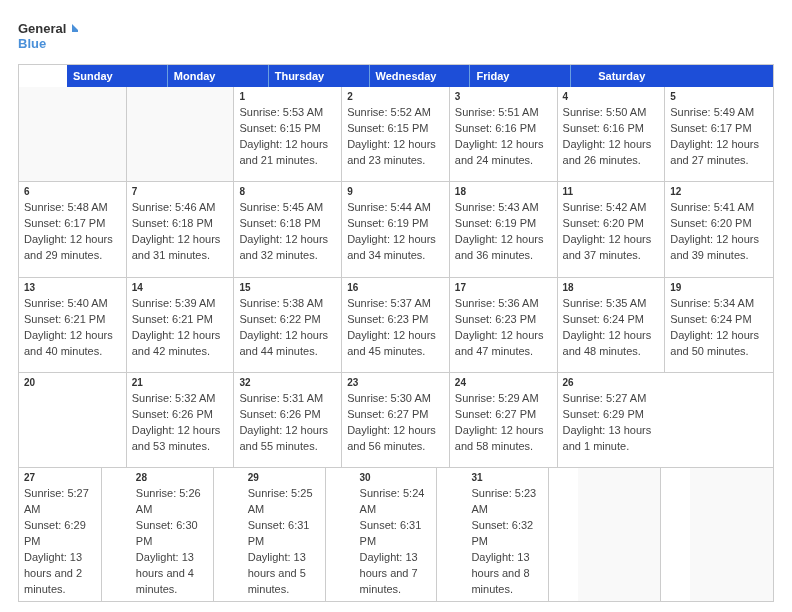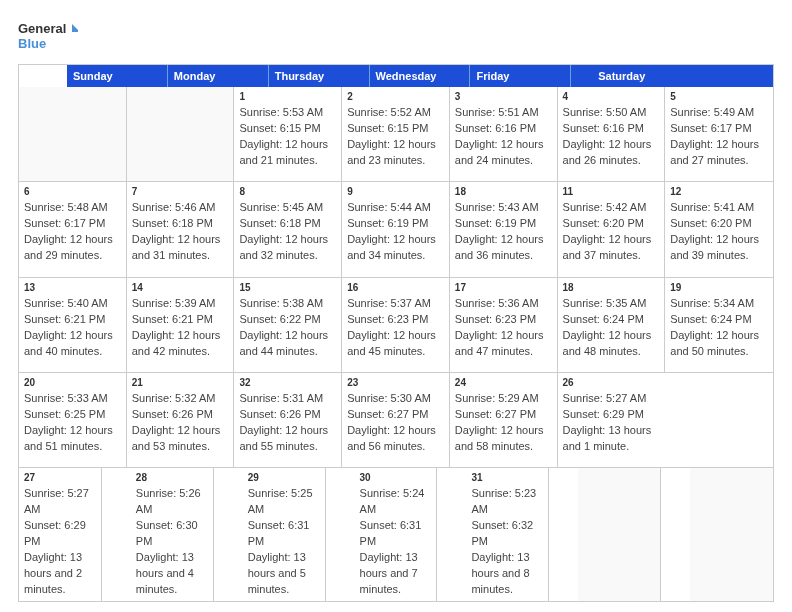--- a/index.html
+++ b/index.html
@@ -146,21 +146,21 @@
         <div class="cal-row">
           <div class="cal-cell"><span class="day-num">13</span><span class="cell-text">Sunrise: 5:40 AM<br>Sunset: 6:21 PM<br>Daylight: 12 hours and 40 minutes.</span></div>
           <div class="cal-cell"><span class="day-num">14</span><span class="cell-text">Sunrise: 5:39 AM<br>Sunset: 6:21 PM<br>Daylight: 12 hours and 42 minutes.</span></div>
           <div class="cal-cell"><span class="day-num">15</span><span class="cell-text">Sunrise: 5:38 AM<br>Sunset: 6:22 PM<br>Daylight: 12 hours and 44 minutes.</span></div>
           <div class="cal-cell"><span class="day-num">16</span><span class="cell-text">Sunrise: 5:37 AM<br>Sunset: 6:23 PM<br>Daylight: 12 hours and 45 minutes.</span></div>
           <div class="cal-cell"><span class="day-num">17</span><span class="cell-text">Sunrise: 5:36 AM<br>Sunset: 6:23 PM<br>Daylight: 12 hours and 47 minutes.</span></div>
           <div class="cal-cell"><span class="day-num">18</span><span class="cell-text">Sunrise: 5:35 AM<br>Sunset: 6:24 PM<br>Daylight: 12 hours and 48 minutes.</span></div>
           <div class="cal-cell"><span class="day-num">19</span><span class="cell-text">Sunrise: 5:34 AM<br>Sunset: 6:24 PM<br>Daylight: 12 hours and 50 minutes.</span></div>
         </div>
         <div class="cal-row">
-          <div class="cal-cell"><span class="day-num">20</span><span class="cell-text">Sunrise: 5:33 AM<br>Sunset: 6:25 PM<br>Daylight: 12 hours and 51 minutes.</span></div>
+          <div class="cal-cell"><span class="day-num">20</span></div>
           <div class="cal-cell"><span class="day-num">21</span><span class="cell-text">Sunrise: 5:32 AM<br>Sunset: 6:26 PM<br>Daylight: 12 hours and 53 minutes.</span></div>
           <div class="cal-cell"><span class="day-num">32</span><span class="cell-text">Sunrise: 5:31 AM<br>Sunset: 6:26 PM<br>Daylight: 12 hours and 55 minutes.</span></div>
           <div class="cal-cell"><span class="day-num">23</span><span class="cell-text">Sunrise: 5:30 AM<br>Sunset: 6:27 PM<br>Daylight: 12 hours and 56 minutes.</span></div>
           <div class="cal-cell"><span class="day-num">24</span><span class="cell-text">Sunrise: 5:29 AM<br>Sunset: 6:27 PM<br>Daylight: 12 hours and 58 minutes.</span></div>
           <div class="cal-cell"><span class="day-num">26</span><span class="cell-text">Sunrise: 5:27 AM<br>Sunset: 6:29 PM<br>Daylight: 13 hours and 1 minute.</span></div>
         </div>
         <div class="cal-row">
           <div class="cal-cell"><span class="day-num">27</span><span class="cell-text">Sunrise: 5:27 AM<br>Sunset: 6:29 PM<br>Daylight: 13 hours and 2 minutes.</span></div>
           <div class="cal-cell"><span class="day-num">28</span><span class="cell-text">Sunrise: 5:26 AM<br>Sunset: 6:30 PM<br>Daylight: 13 hours and 4 minutes.</span></div>
           <div class="cal-cell"><span class="day-num">29</span><span class="cell-text">Sunrise: 5:25 AM<br>Sunset: 6:31 PM<br>Daylight: 13 hours and 5 minutes.</span></div>

